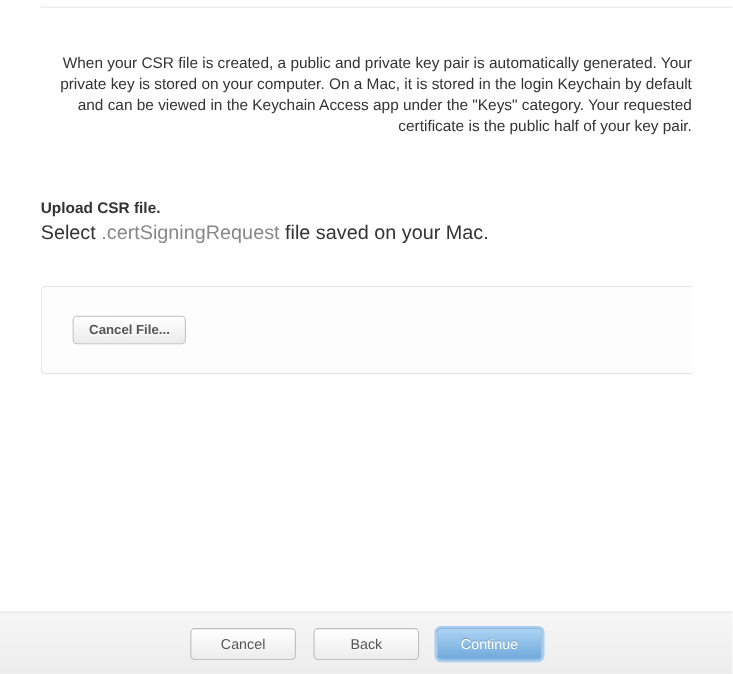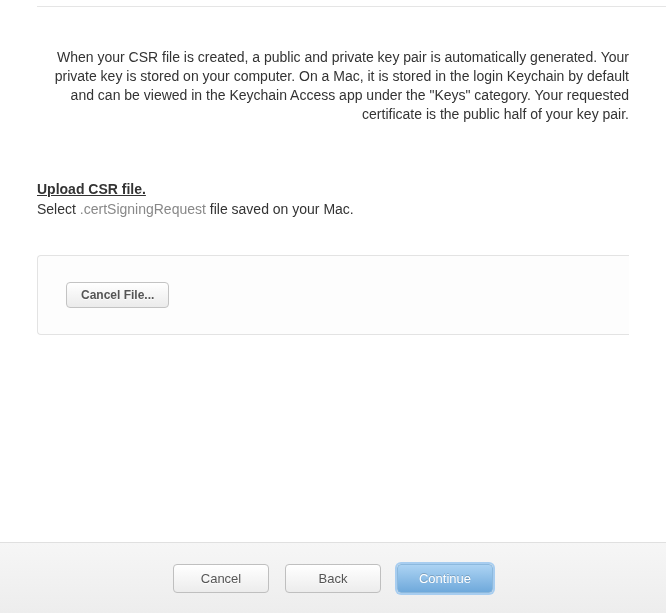--- a/index.html
+++ b/index.html
@@ -28,24 +28,23 @@
       font-size: 14px;
       line-height: 19px;
       color: #333333;
       text-align: right;
     }
     .section-heading {
       font-size: 14px;
       font-weight: bold;
       color: #333333;
       margin-top: 57px;
-      text-decoration: underline;
     }
     .section-sub {
-      font-size: 14px;
+      font-size: 18px;
       color: #333333;
       margin-top: 4px;
     }
     .section-sub .ext {
       color: #888888;
     }
     .upload-box {
       margin-top: 38px;
       border: 1px solid #e3e3e3;
       border-right: none;
@@ -64,21 +63,21 @@
       border: 1px solid #c3c3c3;
       border-radius: 4px;
       cursor: pointer;
       text-shadow: 0 1px 0 rgba(255,255,255,0.8);
     }
     .footer {
       position: absolute;
       bottom: 0;
       left: 0;
       right: 0;
-      height: 71px;
+      height: 57px;
       background: linear-gradient(to bottom, #f6f6f6, #ededed);
       border-top: 1px solid #e0e0e0;
       display: flex;
       align-items: center;
       justify-content: center;
       gap: 16px;
     }
     .footer-btn {
       font-size: 13px;
       color: #555555;

